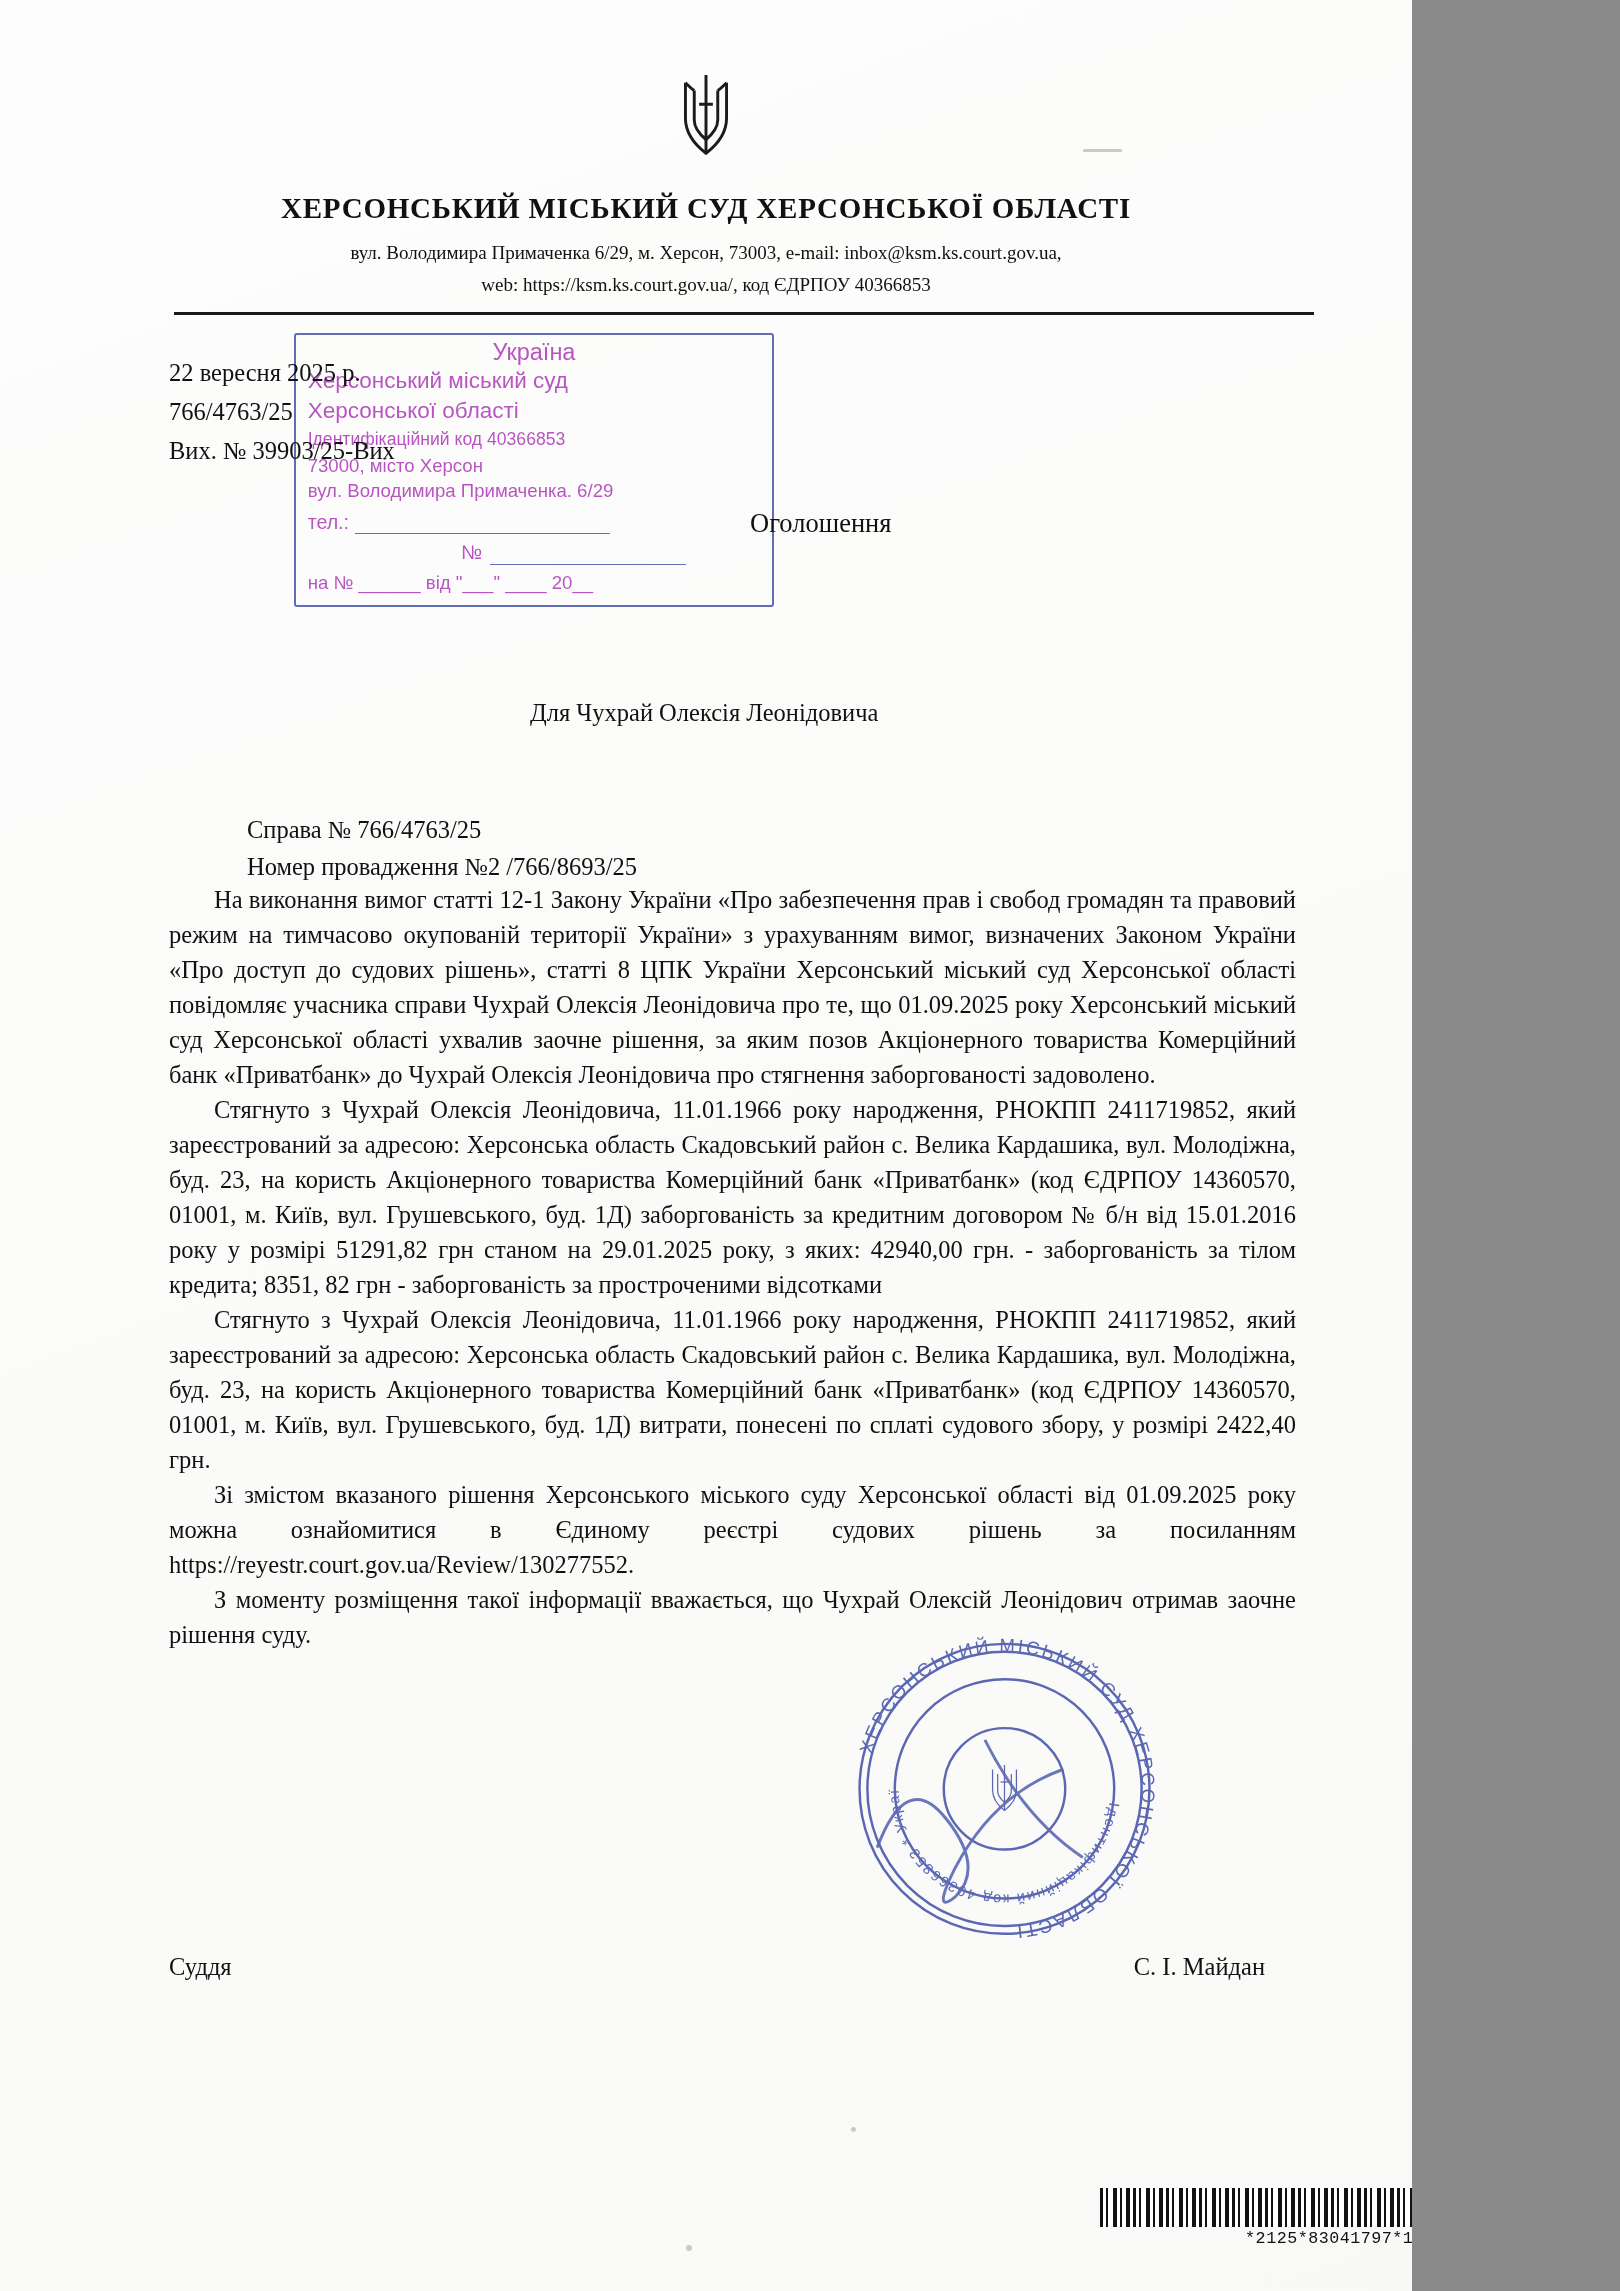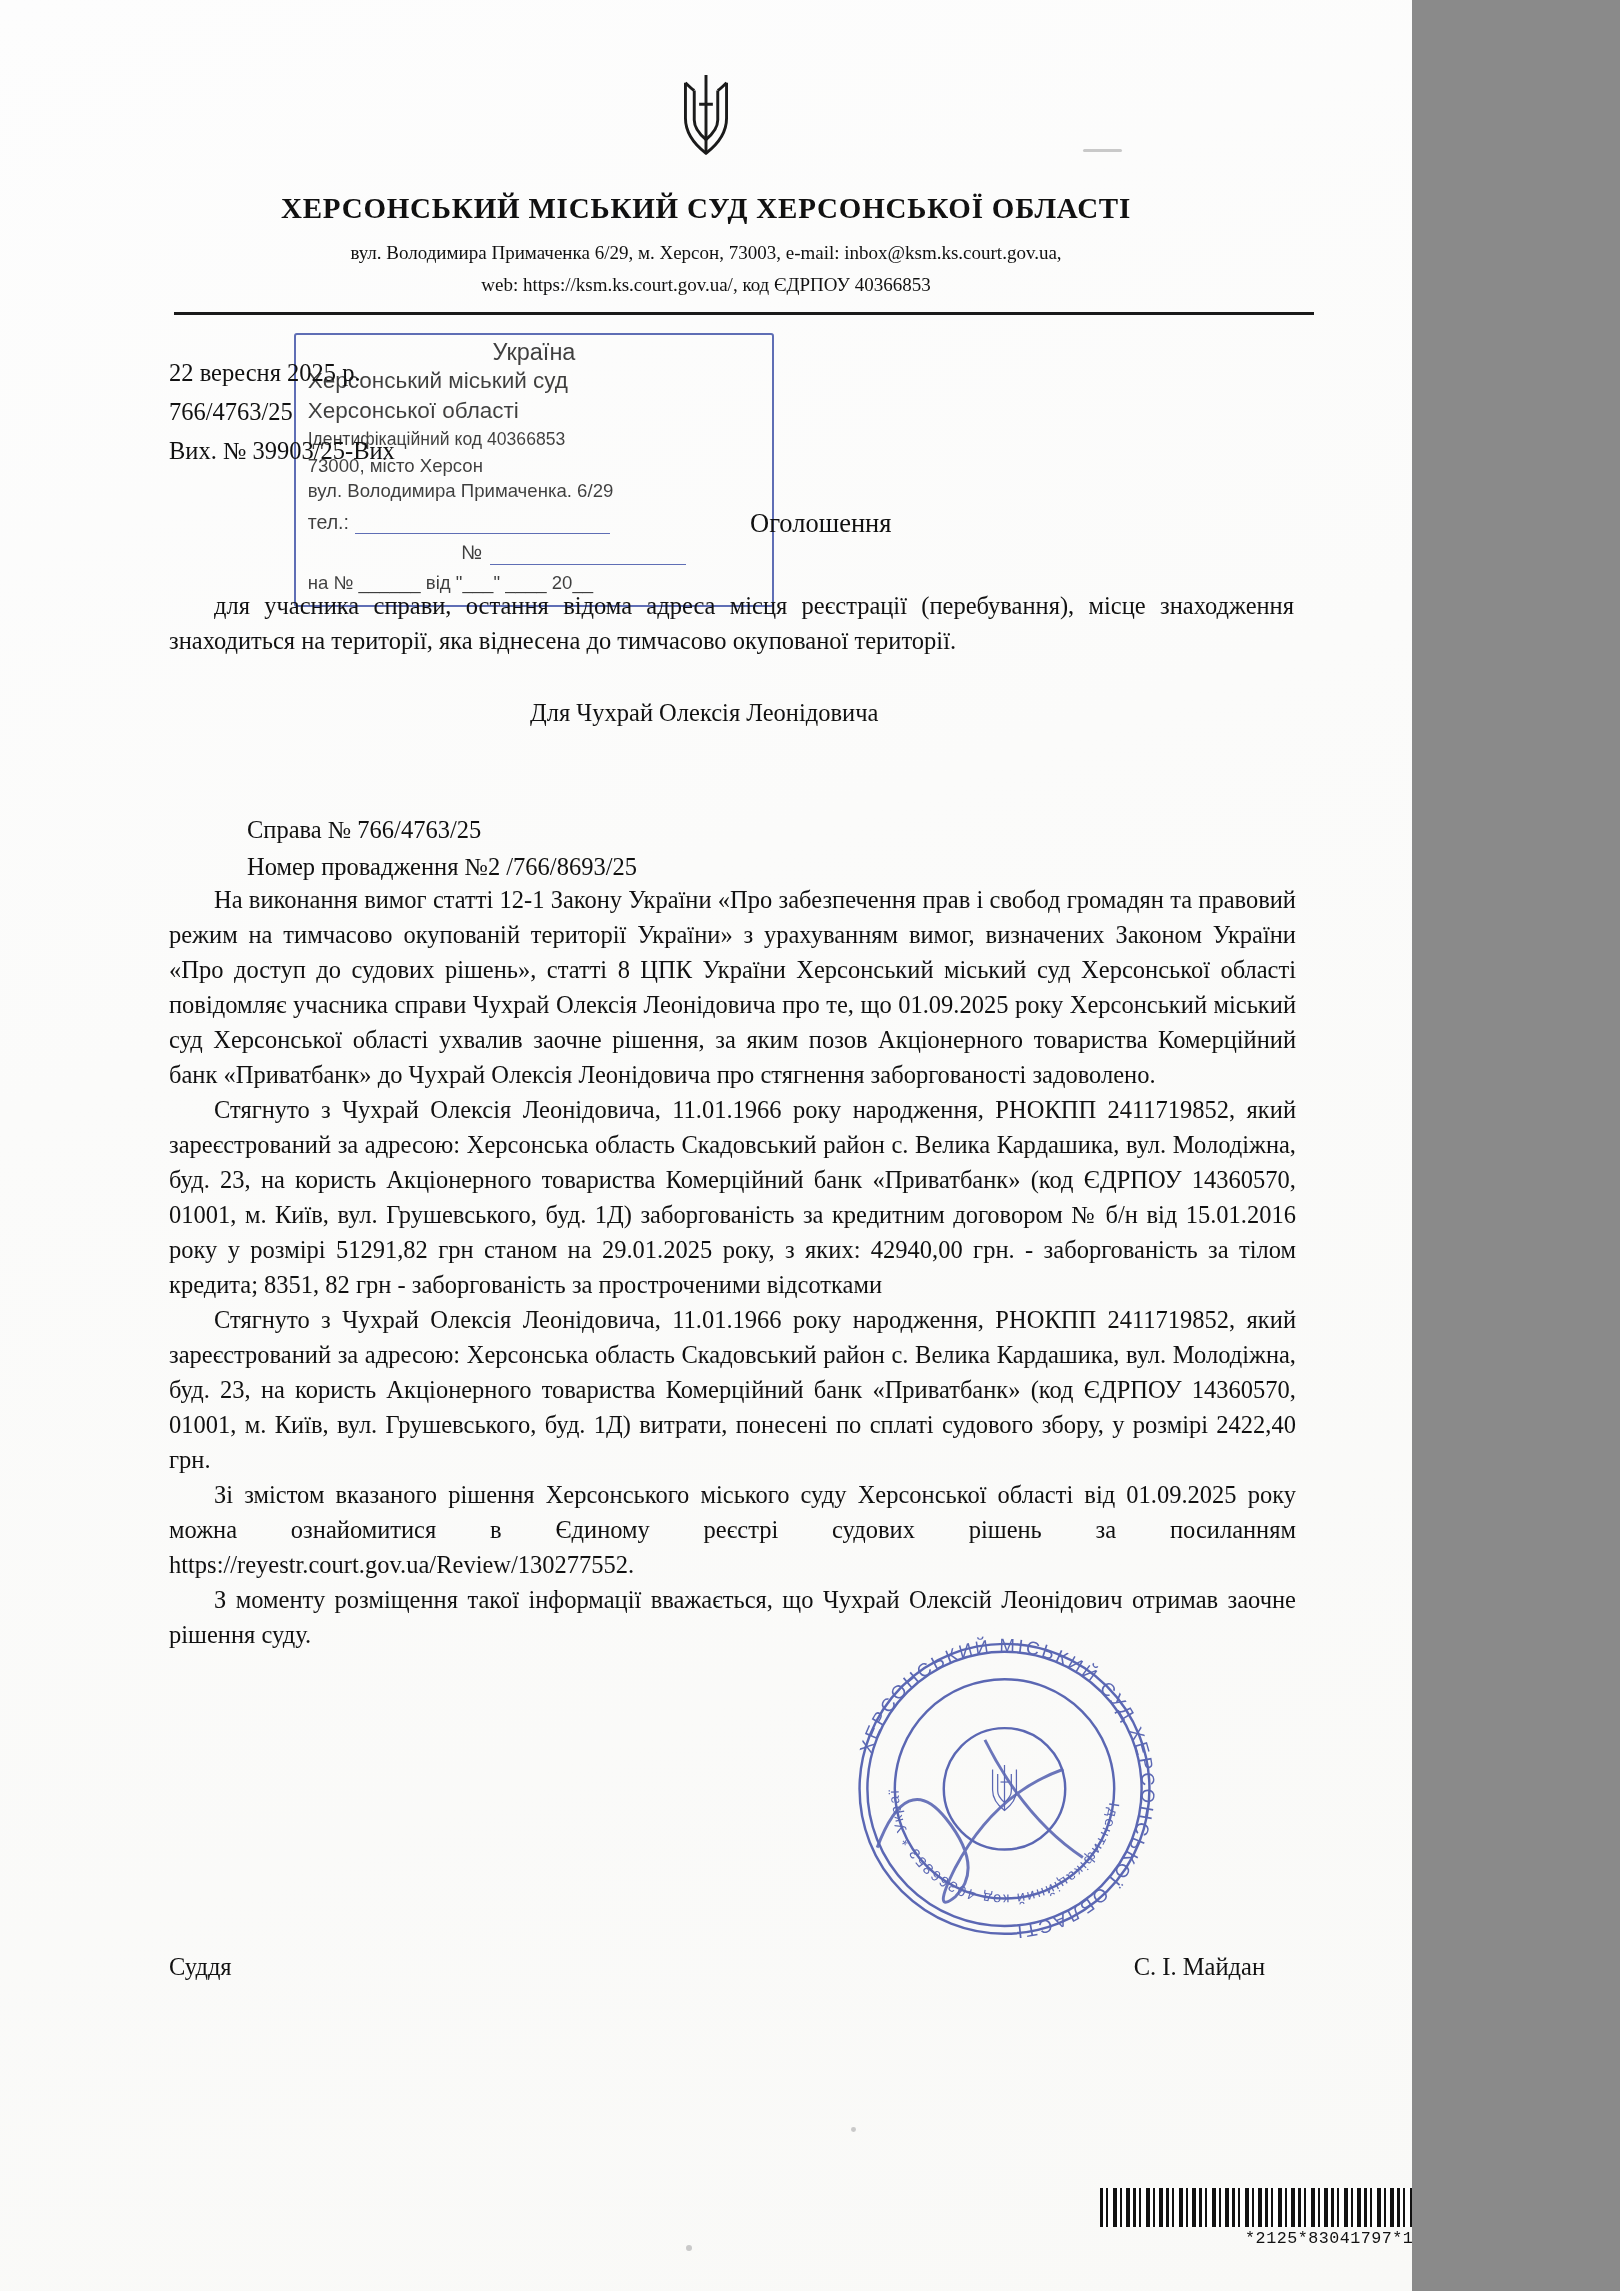--- a/index.html
+++ b/index.html
@@ -66,21 +66,21 @@
     background: #1a1a1a;
   }
 
   
   .reg-stamp {
     position: absolute;
     left: 294px;
     top: 333px;
     width: 480px;
     height: 274px;
-    color: #000000;
+    color: #a21caf;
     opacity: 0.75;
     font-family: "Liberation Sans", sans-serif;
   }
   .reg-stamp .box {
     position: absolute;
     inset: 0;
     border: 2px solid #2b3f9e;
     border-radius: 2.9px;
   }
   .reg-stamp .l {
@@ -248,21 +248,20 @@
   </div>
 
   <div class="meta">
     <div>22 вересня 2025 р.</div>
     <div>766/4763/25</div>
     <div>Вих. № 39903/25-Вих</div>
   </div>
 
   <div class="announce-title">Оголошення</div>
 
-  <div class="intro">для учасника справи, остання відома адреса місця реєстрації (перебування), місце знаходження знаходиться  на території, яка віднесена до тимчасово окупованої території.</div>
 
   <div class="addressee">Для Чухрай Олексія Леонідовича</div>
 
   <div class="case-no">
     <div>Справа № 766/4763/25</div>
     <div>Номер провадження №2 /766/8693/25</div>
   </div>
 
   <div class="body">
     <p>На виконання вимог статті 12-1 Закону України «Про забезпечення прав і свобод громадян та правовий режим на тимчасово окупованій території України» з урахуванням вимог, визначених Законом України «Про доступ до судових рішень», статті 8 ЦПК України Херсонський міський суд Херсонської області повідомляє учасника справи Чухрай Олексія Леонідовича про те, що 01.09.2025 року Херсонський міський суд Херсонської області ухвалив заочне рішення, за яким позов Акціонерного товариства Комерційний банк «Приватбанк» до Чухрай Олексія Леонідовича про стягнення заборгованості задоволено.</p>

